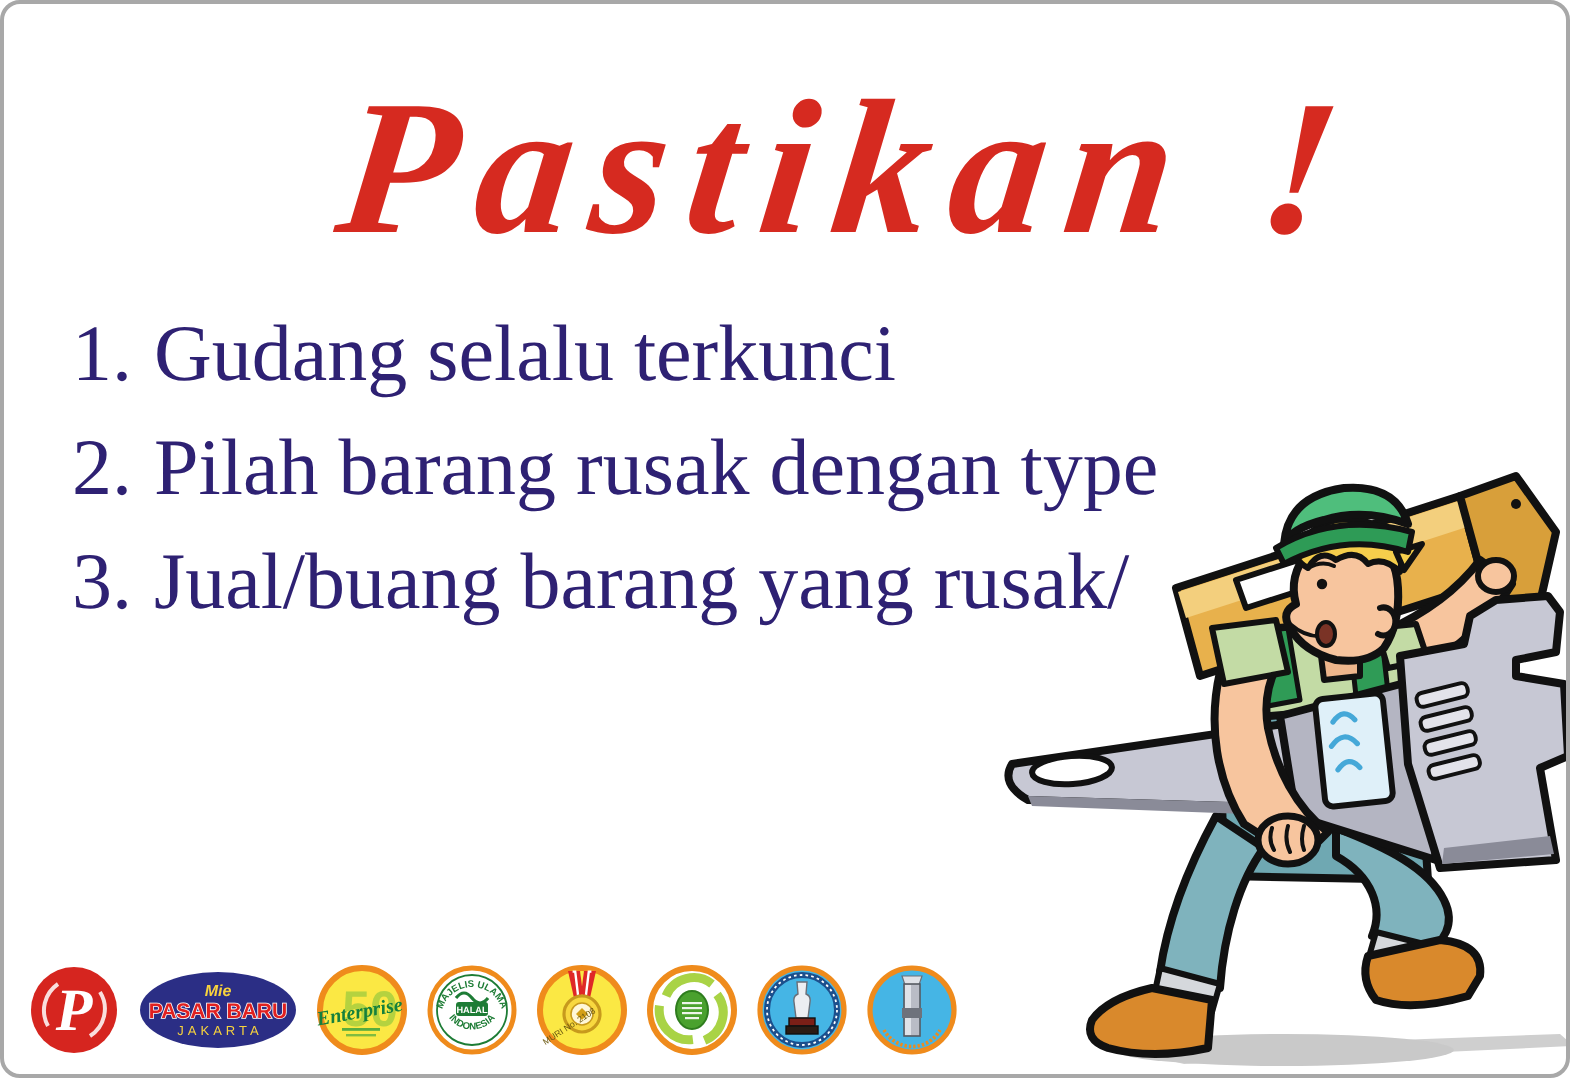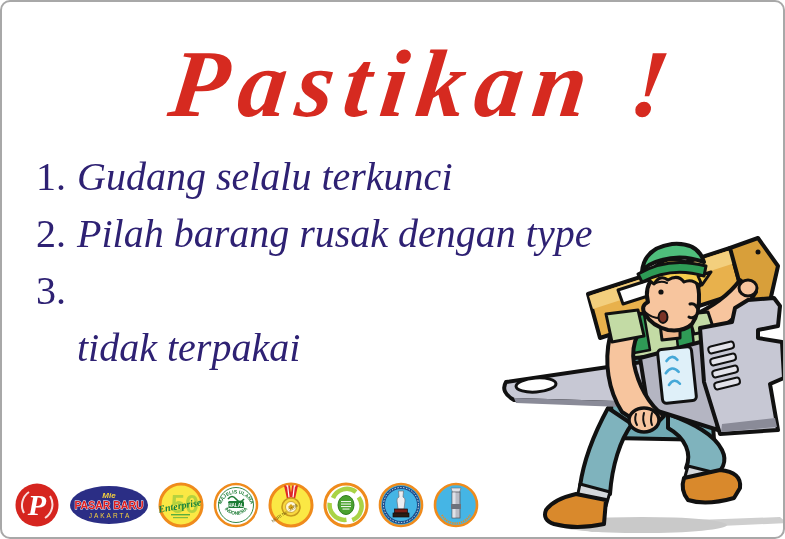--- a/index.html
+++ b/index.html
@@ -9,21 +9,21 @@
     overflow:hidden; font-family:"Liberation Serif", serif;
   }
   .title {
     position:absolute; top:34px; left:0; width:100%; padding-left:64px; box-sizing:border-box;
     text-align:center; font-size:96px; line-height:1; font-weight:bold; font-style:italic;
     letter-spacing:10px; color:#d62a20; transform:skewX(-7deg); white-space:nowrap;
   }
   .checklist { position:absolute; top:146px; left:34px; color:#2e2173; font-size:40px; line-height:57px; }
   .row { display:flex; }
   .num { width:41px; flex:0 0 auto; }
-  .line { white-space:nowrap;font-style:italic; }
+  .line { white-space:nowrap; }
   .handyman { position:absolute; left:490px; top:230px; width:295px; height:309px; pointer-events:none; }
   .logos {
     position:absolute; left:12px; bottom:9px; display:flex; align-items:center; gap:9px;
     font-family:"Liberation Sans", sans-serif;
   }
   .logos svg { display:block; flex:0 0 auto; }
   svg text { font-family:"Liberation Sans", sans-serif; }
   svg text.serif { font-family:"Liberation Serif", serif; }
 </style>
 </head>
@@ -40,24 +40,21 @@
     </div>
     <div class="row">
       <span class="num">2.</span>
       <span class="line">Pilah barang rusak dengan type</span>
     </div>
     <div class="row">
       <span class="num"></span>
     </div>
     <div class="row">
       <span class="num">3.</span>
-    </div>
-    <div class="row">
-      <span class="num"></span>
-      <span class="line">tidak terpakai</span>
+      <span class="line">Jual/buang barang yang rusak/</span>
     </div>
   </div>
 
   <svg class="handyman" viewBox="0 0 295 309" stroke-linejoin="round" stroke-linecap="round">
 
     <g>
       <polygon points="72,293 288,285 295,291 100,300" fill="#cfcfcf"></polygon>
       <ellipse cx="150" cy="293" rx="85" ry="8" fill="#c9c9c9"></ellipse>
     </g>
 

